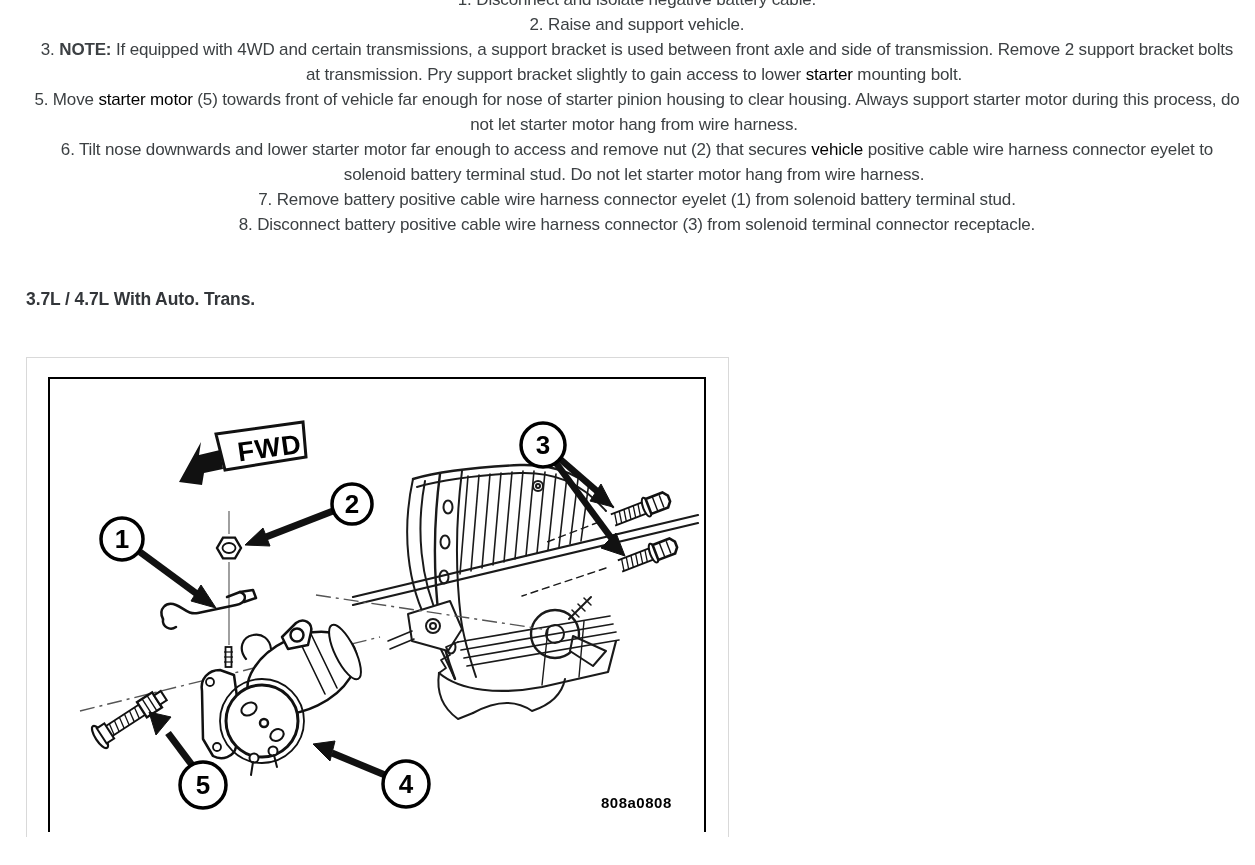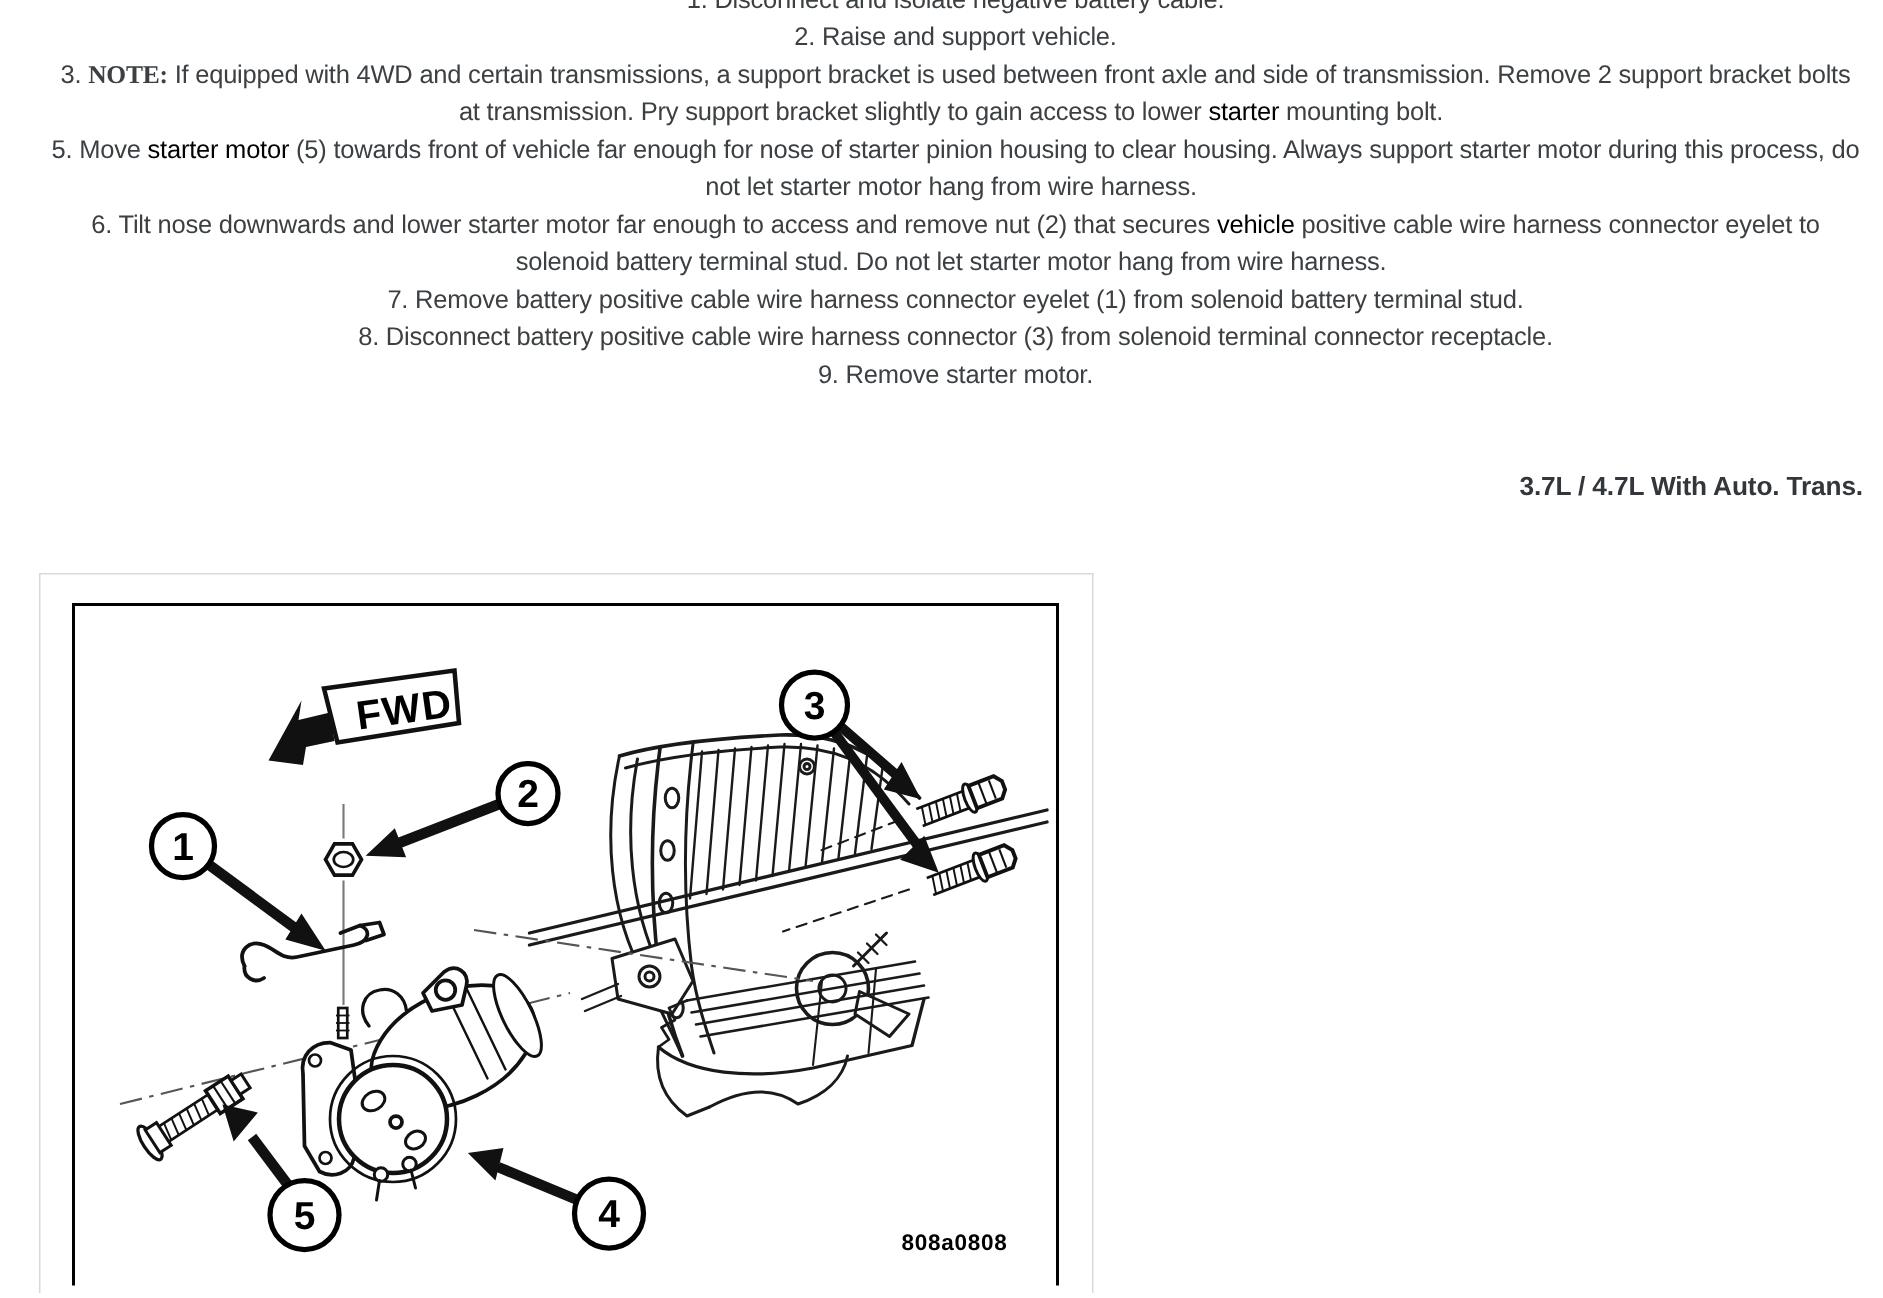--- a/index.html
+++ b/index.html
@@ -13,32 +13,31 @@
 
   
   .steps {
     margin-top: -13px;
     font-size: 17px;
     line-height: 25px;
     color: #3c4043;
     letter-spacing: -0.15px;
   }
   .step { text-indent: 6px; text-align: center; }
-  .step strong { font-weight: 700; color: #3c4043; font-family: Liberation Serif, serif; }
+  .step strong { font-weight: 700; color: #3c4043; }
   a.inline-link { color: #000000; text-decoration: none; cursor: pointer; }
 
   
   .section-heading {
     margin: 50px 0 0 0;
     font-size: 17.5px;
     line-height: 25px;
     font-weight: 700;
     color: #33363a;
     letter-spacing: -0.1px;
-    text-align: right;
   }
 
   
   .figure-outer {
     margin-top: 45px;
     width: 703px;
     height: 480px;
     border: 1px solid #d9d9d9;
     border-bottom: none;
     background: #fff;
@@ -76,21 +75,20 @@
 <div class="content">
 
   <div class="steps">
       <div class="step"><span>1. </span><span>Disconnect and isolate negative battery cable.</span></div>
       <div class="step"><span>2. </span><span>Raise and support vehicle.</span></div>
       <div class="step"><span>3. </span><strong>NOTE:</strong><span> If equipped with 4WD and certain transmissions, a support bracket is used between front axle and side of transmission. Remove 2 support bracket bolts at transmission. Pry support bracket slightly to gain access to lower </span><a href="#" class="inline-link">starter</a><span> mounting bolt.</span></div>
       <div class="step"><span>5. </span><span>Move </span><a href="#" class="inline-link">starter motor</a><span> (5) towards front of vehicle far enough for nose of starter pinion housing to clear housing. Always support starter motor during this process, do not let starter motor hang from wire harness.</span></div>
       <div class="step"><span>6. </span><span>Tilt nose downwards and lower starter motor far enough to access and remove nut (2) that secures </span><a href="#" class="inline-link">vehicle</a><span> positive cable wire harness connector eyelet to solenoid battery terminal stud. Do not let starter motor hang from wire harness.</span></div>
       <div class="step"><span>7. </span><span>Remove battery positive cable wire harness connector eyelet (1) from solenoid battery terminal stud.</span></div>
       <div class="step"><span>8. </span><span>Disconnect battery positive cable wire harness connector (3) from solenoid terminal connector receptacle.</span></div>
-      <div class="step"><span>9. </span><span>Remove starter motor.</span></div>
     </div>
 
   <h2 class="section-heading">3.7L / 4.7L With Auto. Trans.</h2>
 
   <div class="figure-outer">
     <div class="figure-inner">
 
       <svg width="654" height="451" viewBox="0 0 654 451">
 
         <line x1="30" y1="332" x2="330" y2="258" stroke="#555" stroke-width="1.4" stroke-dasharray="15 5 3 5"></line>

